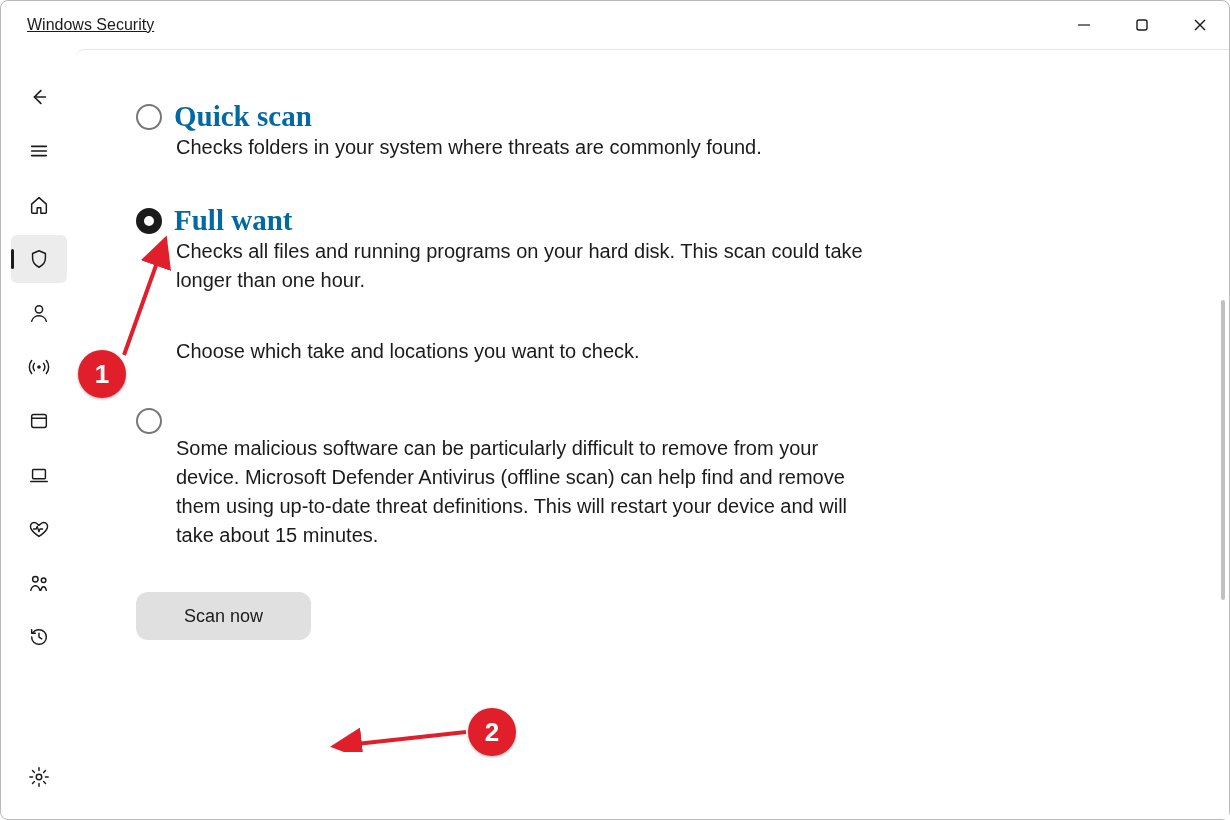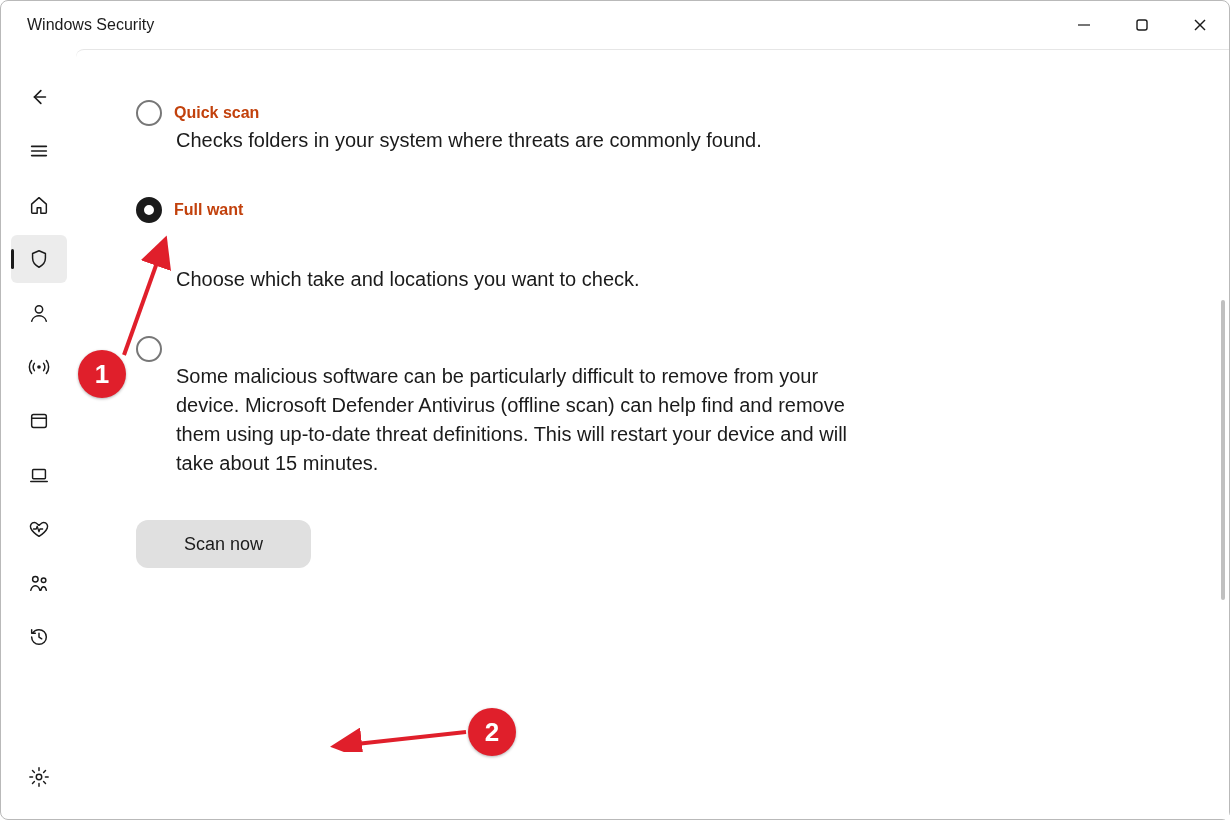--- a/index.html
+++ b/index.html
@@ -25,20 +25,21 @@
       height: 48px;
       display: flex;
       align-items: center;
       justify-content: space-between;
       padding: 0 0 0 26px;
       border-bottom: 1px solid rgba(0,0,0,0);
     }
     .titlebar .title {
       font-size: 16px;
       color: #1b1b1b;
+      text-decoration: underline;
     }
     .title-controls {
       display: flex;
       height: 100%;
     }
     .title-btn {
       width: 58px;
       height: 100%;
       display: flex;
       align-items: center;
@@ -127,23 +128,24 @@
       height: 26px;
       border: 2px solid #777;
       border-radius: 50%;
       flex-shrink: 0;
     }
     .radio.checked {
       border: 8px solid #1b1b1b;
       background: #ffffff;
     }
     .option-title {
-      font-size: 16px;
+      font-size: 29px;
       font-weight: 600;
-      color: #c2410c;
+      color: #0369a1;
+      font-family: Liberation Serif, serif;
     }
     .option-desc {
       margin-left: 40px;
       font-size: 20px;
       line-height: 1.45;
       color: #1b1b1b;
     }
     .scan-btn {
       margin-top: 4px;
       width: 175px;
@@ -291,20 +293,21 @@
             <span class="option-title">Quick scan</span>
           </div>
           <div class="option-desc">Checks folders in your system where threats are commonly found.</div>
         </div>
 
         <div class="option">
           <div class="option-head">
             <span class="radio checked"></span>
             <span class="option-title">Full want</span>
           </div>
+          <div class="option-desc">Checks all files and running programs on your hard disk. This scan could take longer than one hour.</div>
         </div>
 
         <div class="option">
           <div class="option-desc">Choose which take and locations you want to check.</div>
         </div>
 
         <div class="option">
           <div class="option-head">
             <span class="radio"></span>
           </div>

